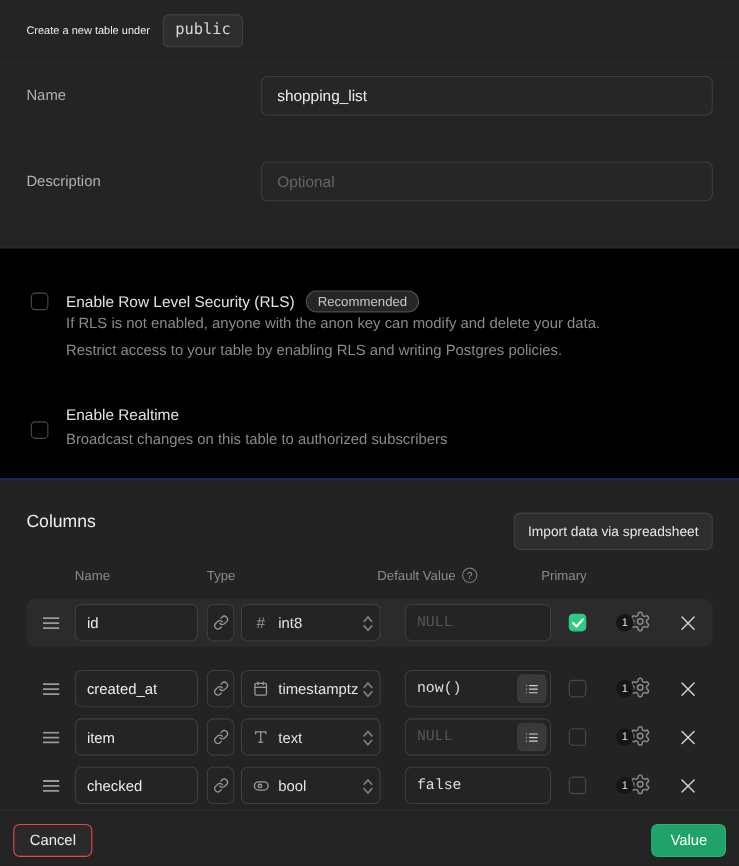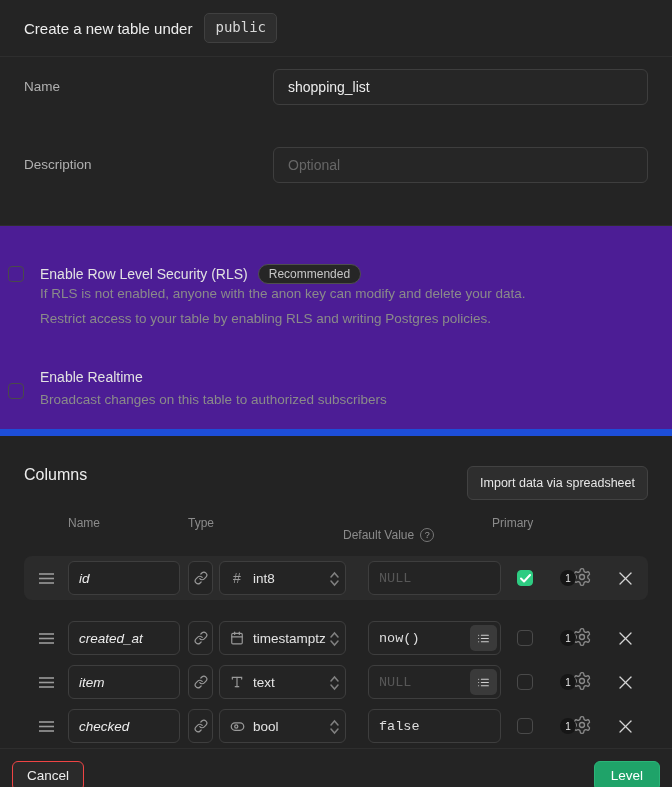--- a/index.html
+++ b/index.html
@@ -10,41 +10,40 @@
     color:#ececec;
     overflow:hidden;
   }
   .dialog { width:672px; height:787px; display:flex; flex-direction:column; }
 
   
   .hdr {
     height:57px; flex:0 0 57px; display:flex; align-items:center;
     padding:0 24px; border-bottom:1px solid #2e2e2e; background:#242424;
   }
-  .hdr-title { font-size:15px; color:#ededed; }
+  .hdr-title { font-size:10px; color:#ededed; }
   .schema-badge {
     margin-left:12px; font-family:"DejaVu Sans Mono","Liberation Mono",monospace;
     font-size:14px; color:#d8d8d8; background:#2e2e2e; border:1px solid #404040;
     border-radius:5px; padding:4px 10px; line-height:1.4;
   }
 
   
   .form-sec { flex:0 0 156px; padding:12px 24px 0; background:#242424; border-bottom:1px solid #2e2e2e; }
   .form-row { display:flex; margin-bottom:42px; }
   .form-label { width:213px; flex:0 0 213px; padding-top:10px; font-size:13.5px; color:#b0b0b0; }
   .txt-input {
     flex:1; height:36px; background:#262626; border:1px solid #3e3e3e; border-radius:6px;
     padding:0 14px; font-size:14px; color:#ececec; outline:none;
     font-family:"Liberation Sans","DejaVu Sans",sans-serif;
-    margin-left:36px;
   }
   .txt-input::placeholder { color:#666; }
 
   
-  .tog-sec { flex:0 0 210px; padding:38px 8px 0; background:#4c1d95; border-bottom:7px solid #1d4ed8; }
+  .tog-sec { flex:0 0 210px; padding:38px 28px 0; background:#000000; border-bottom:1px solid #1d4ed8; }
   .tog-block { display:flex; }
   .tog-block + .tog-block { margin-top:40px;align-items:center; }
   .cbx {
     width:16px; height:16px; flex:0 0 16px; border:1px solid #4a4a4a; border-radius:4px;
     background:transparent; margin-top:2px; cursor:pointer; position:relative;
   }
   .cbx.checked { background:#2ecc82; border-color:#2ecc82; }
   .cbx.checked svg { position:absolute; left:2px; top:3px; }
   .tog-body { margin-left:16px; }
   .tog-label-row { display:flex; align-items:center; font-size:14px; color:#e2e2e2; }
@@ -59,37 +58,36 @@
   .cols-top { display:flex; justify-content:space-between; }
   .cols-title { font-size:16px; color:#ededed; font-weight:400; }
   .btn-secondary {
     height:26px; display:inline-flex; align-items:center; padding:16px 12px;
     background:#2e2e2e; border:1px solid #424242; border-radius:6px;
     font-size:12.5px; color:#e6e6e6; cursor:pointer;
   }
   .col-headers { display:flex; margin-top:16px; font-size:12px; color:#8b8b8b; }
   .ch-name { margin-left:44px; width:120px; }
   .ch-type { width:155px; }
-  .ch-default { width:113px; display:flex; align-items:center; gap:6px;margin-top:12px; }
+  .ch-default { width:113px; display:flex; align-items:center; gap:6px; }
   .ch-primary { margin-left:36px; }
   .help-icon {
     width:14px; height:14px; border:1px solid #777; border-radius:50%;
     font-size:9px; color:#999; display:inline-flex; align-items:center; justify-content:center;
   }
 
   .col-row { display:flex; align-items:center; height:44px; }
   .row-panel { background:#2b2b2b; border-radius:8px; margin-top:14px; }
   .rows-rest { margin-top:16px; }
   .drag { width:44px; flex:0 0 44px; display:flex; justify-content:center; cursor:grab; }
   .col-name-in {
     width:112px; flex:0 0 112px; height:34px; margin-right:8px;
     background:#242424; border:1px solid #3e3e3e; border-radius:6px;
     padding:0 10px; font-size:13.5px; color:#ececec; outline:none;
     font-family:"Liberation Sans","DejaVu Sans",sans-serif;
-    font-style:italic;
   }
   .link-btn {
     width:25px; flex:0 0 25px; height:34px; margin-right:6px; background:#242424;
     border:1px solid #3e3e3e; border-radius:6px; display:flex; align-items:center;
     justify-content:center; cursor:pointer;
   }
   .type-sel {
     width:127px; flex:0 0 127px; height:34px; margin-right:22px; background:#242424;
     border:1px solid #3e3e3e; border-radius:6px; display:flex; align-items:center;
     padding:0 8px; cursor:pointer; position:relative;
@@ -427,16 +425,16 @@
               <line x1="2" y1="2" x2="13" y2="13"></line>
               <line x1="13" y1="2" x2="2" y2="13"></line>
             </svg>
         </span>
       </div>
     </div>
   </div>
 
   <div class="ftr">
     <button class="btn-cancel">Cancel</button>
-    <button class="btn-save">Level</button>
+    <button class="btn-save">Value</button>
   </div>
 
 </div>
 
 </body></html>

